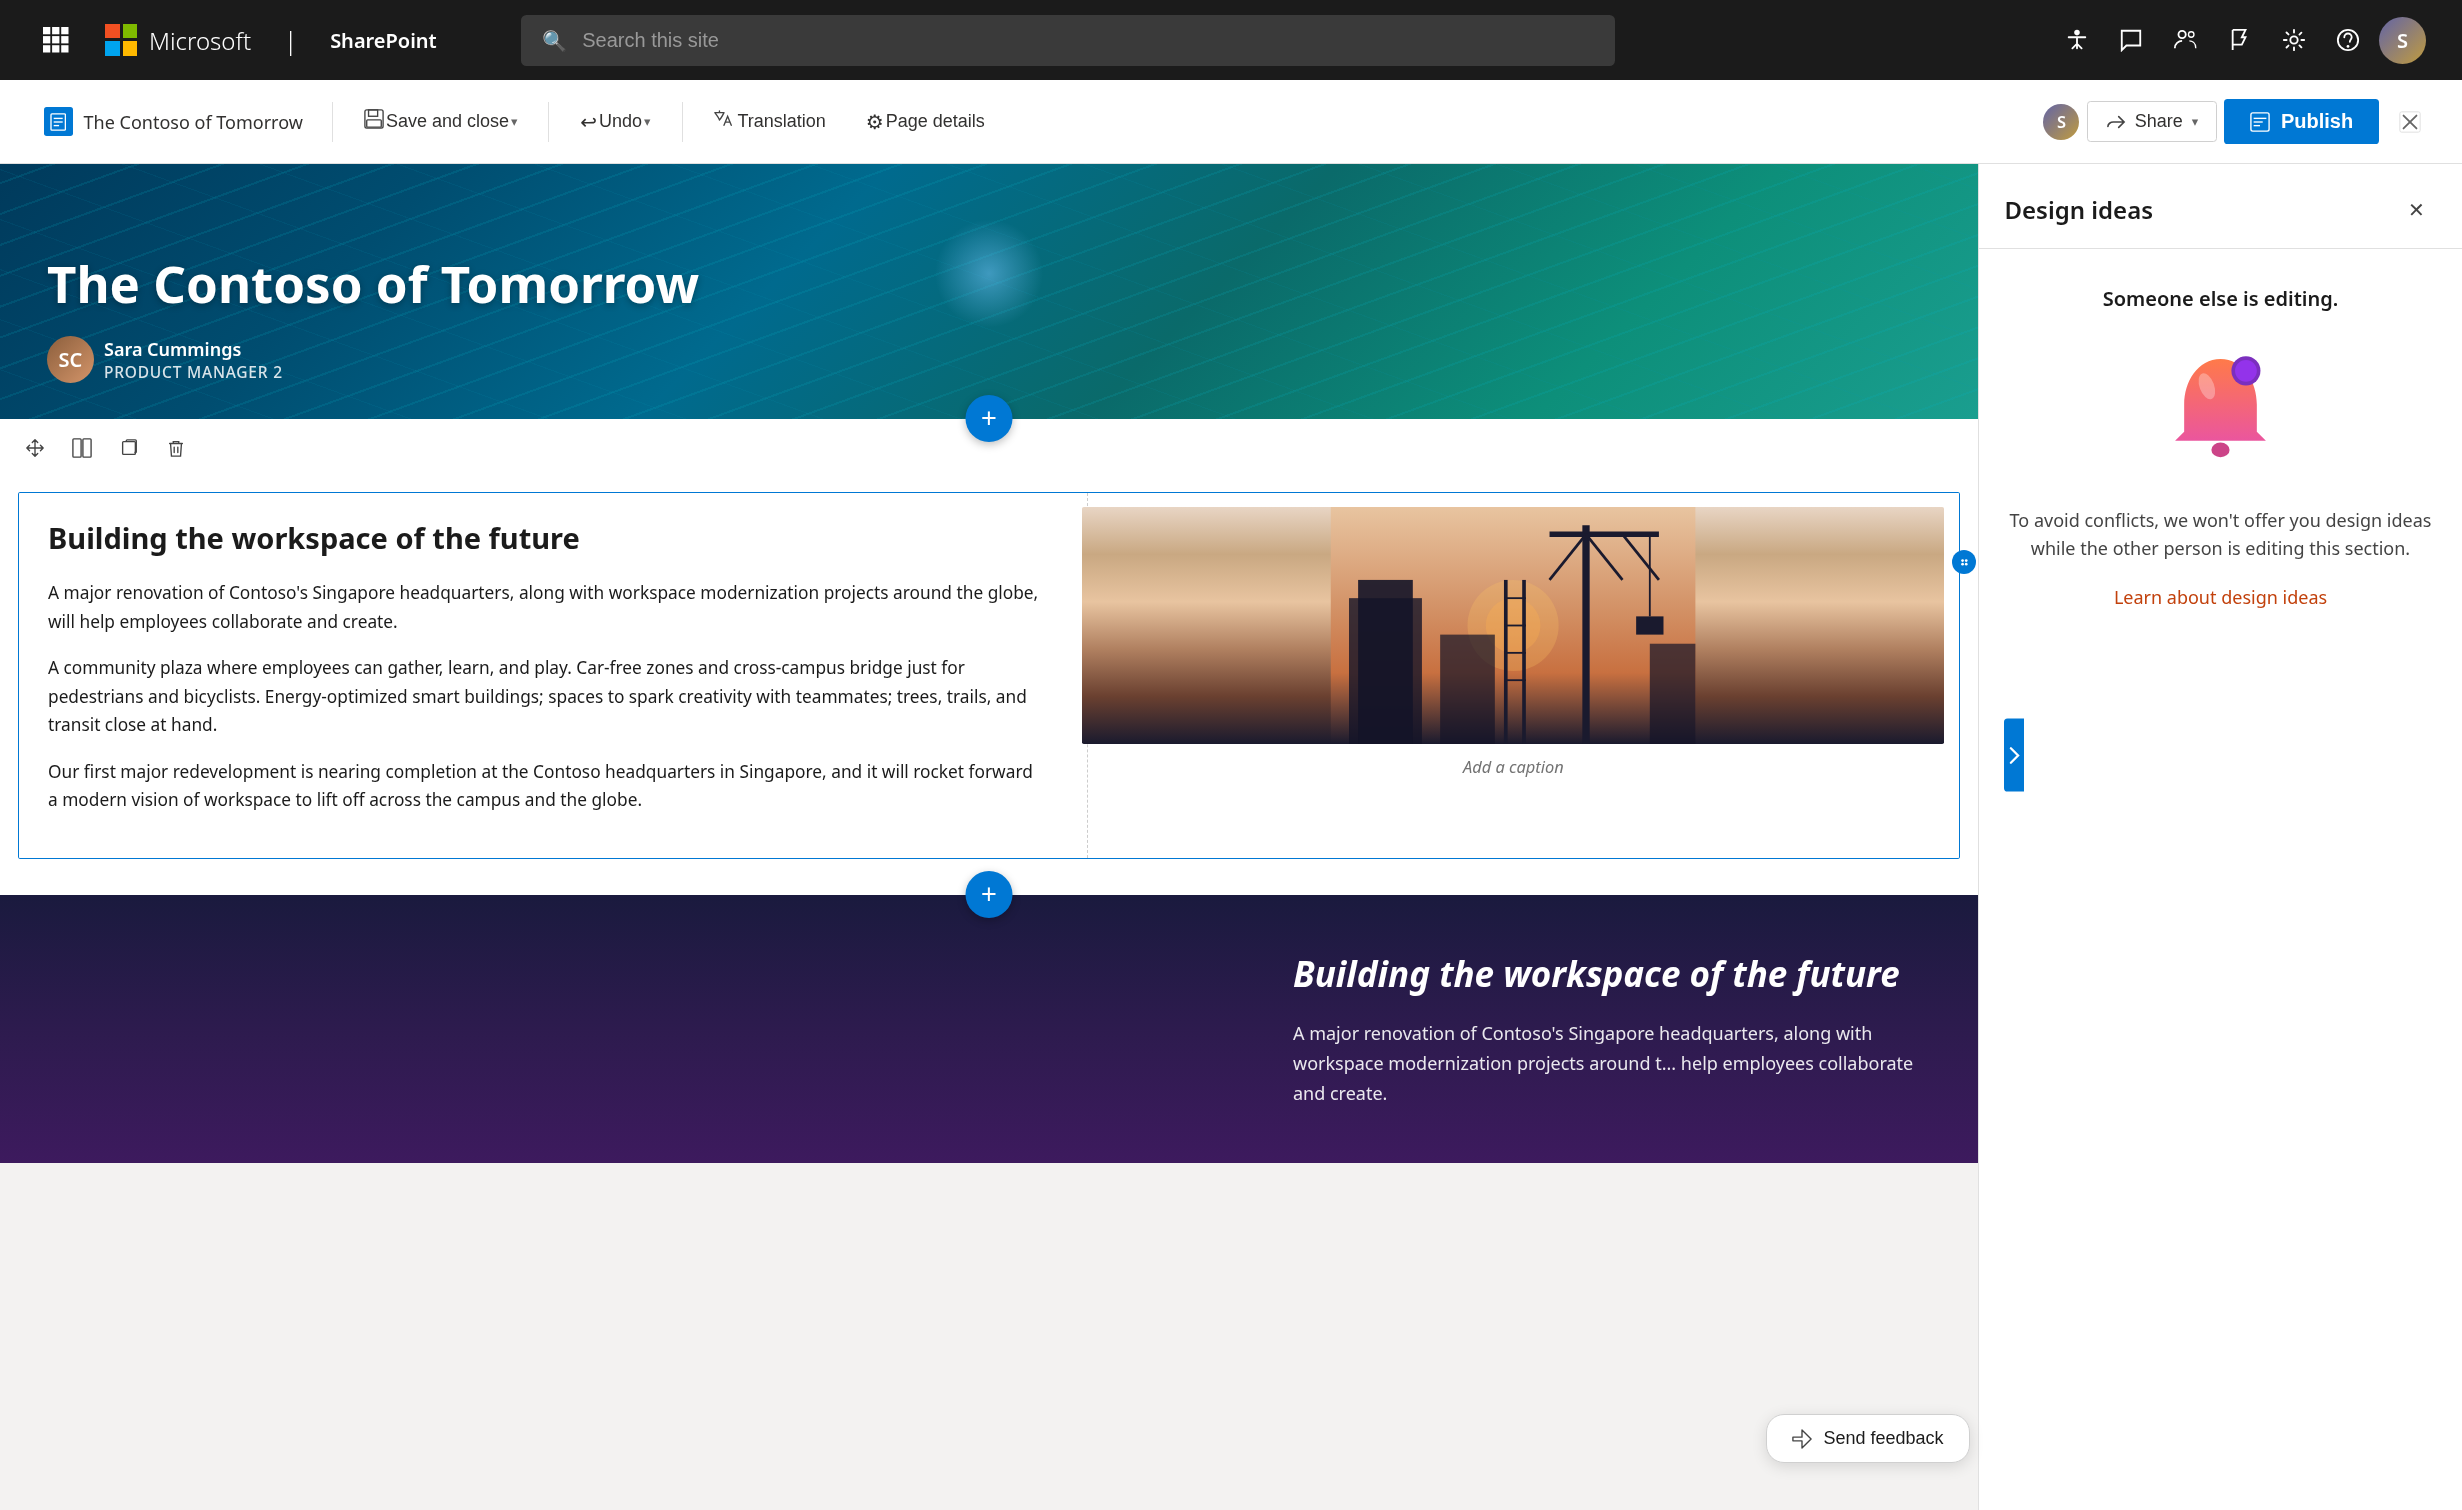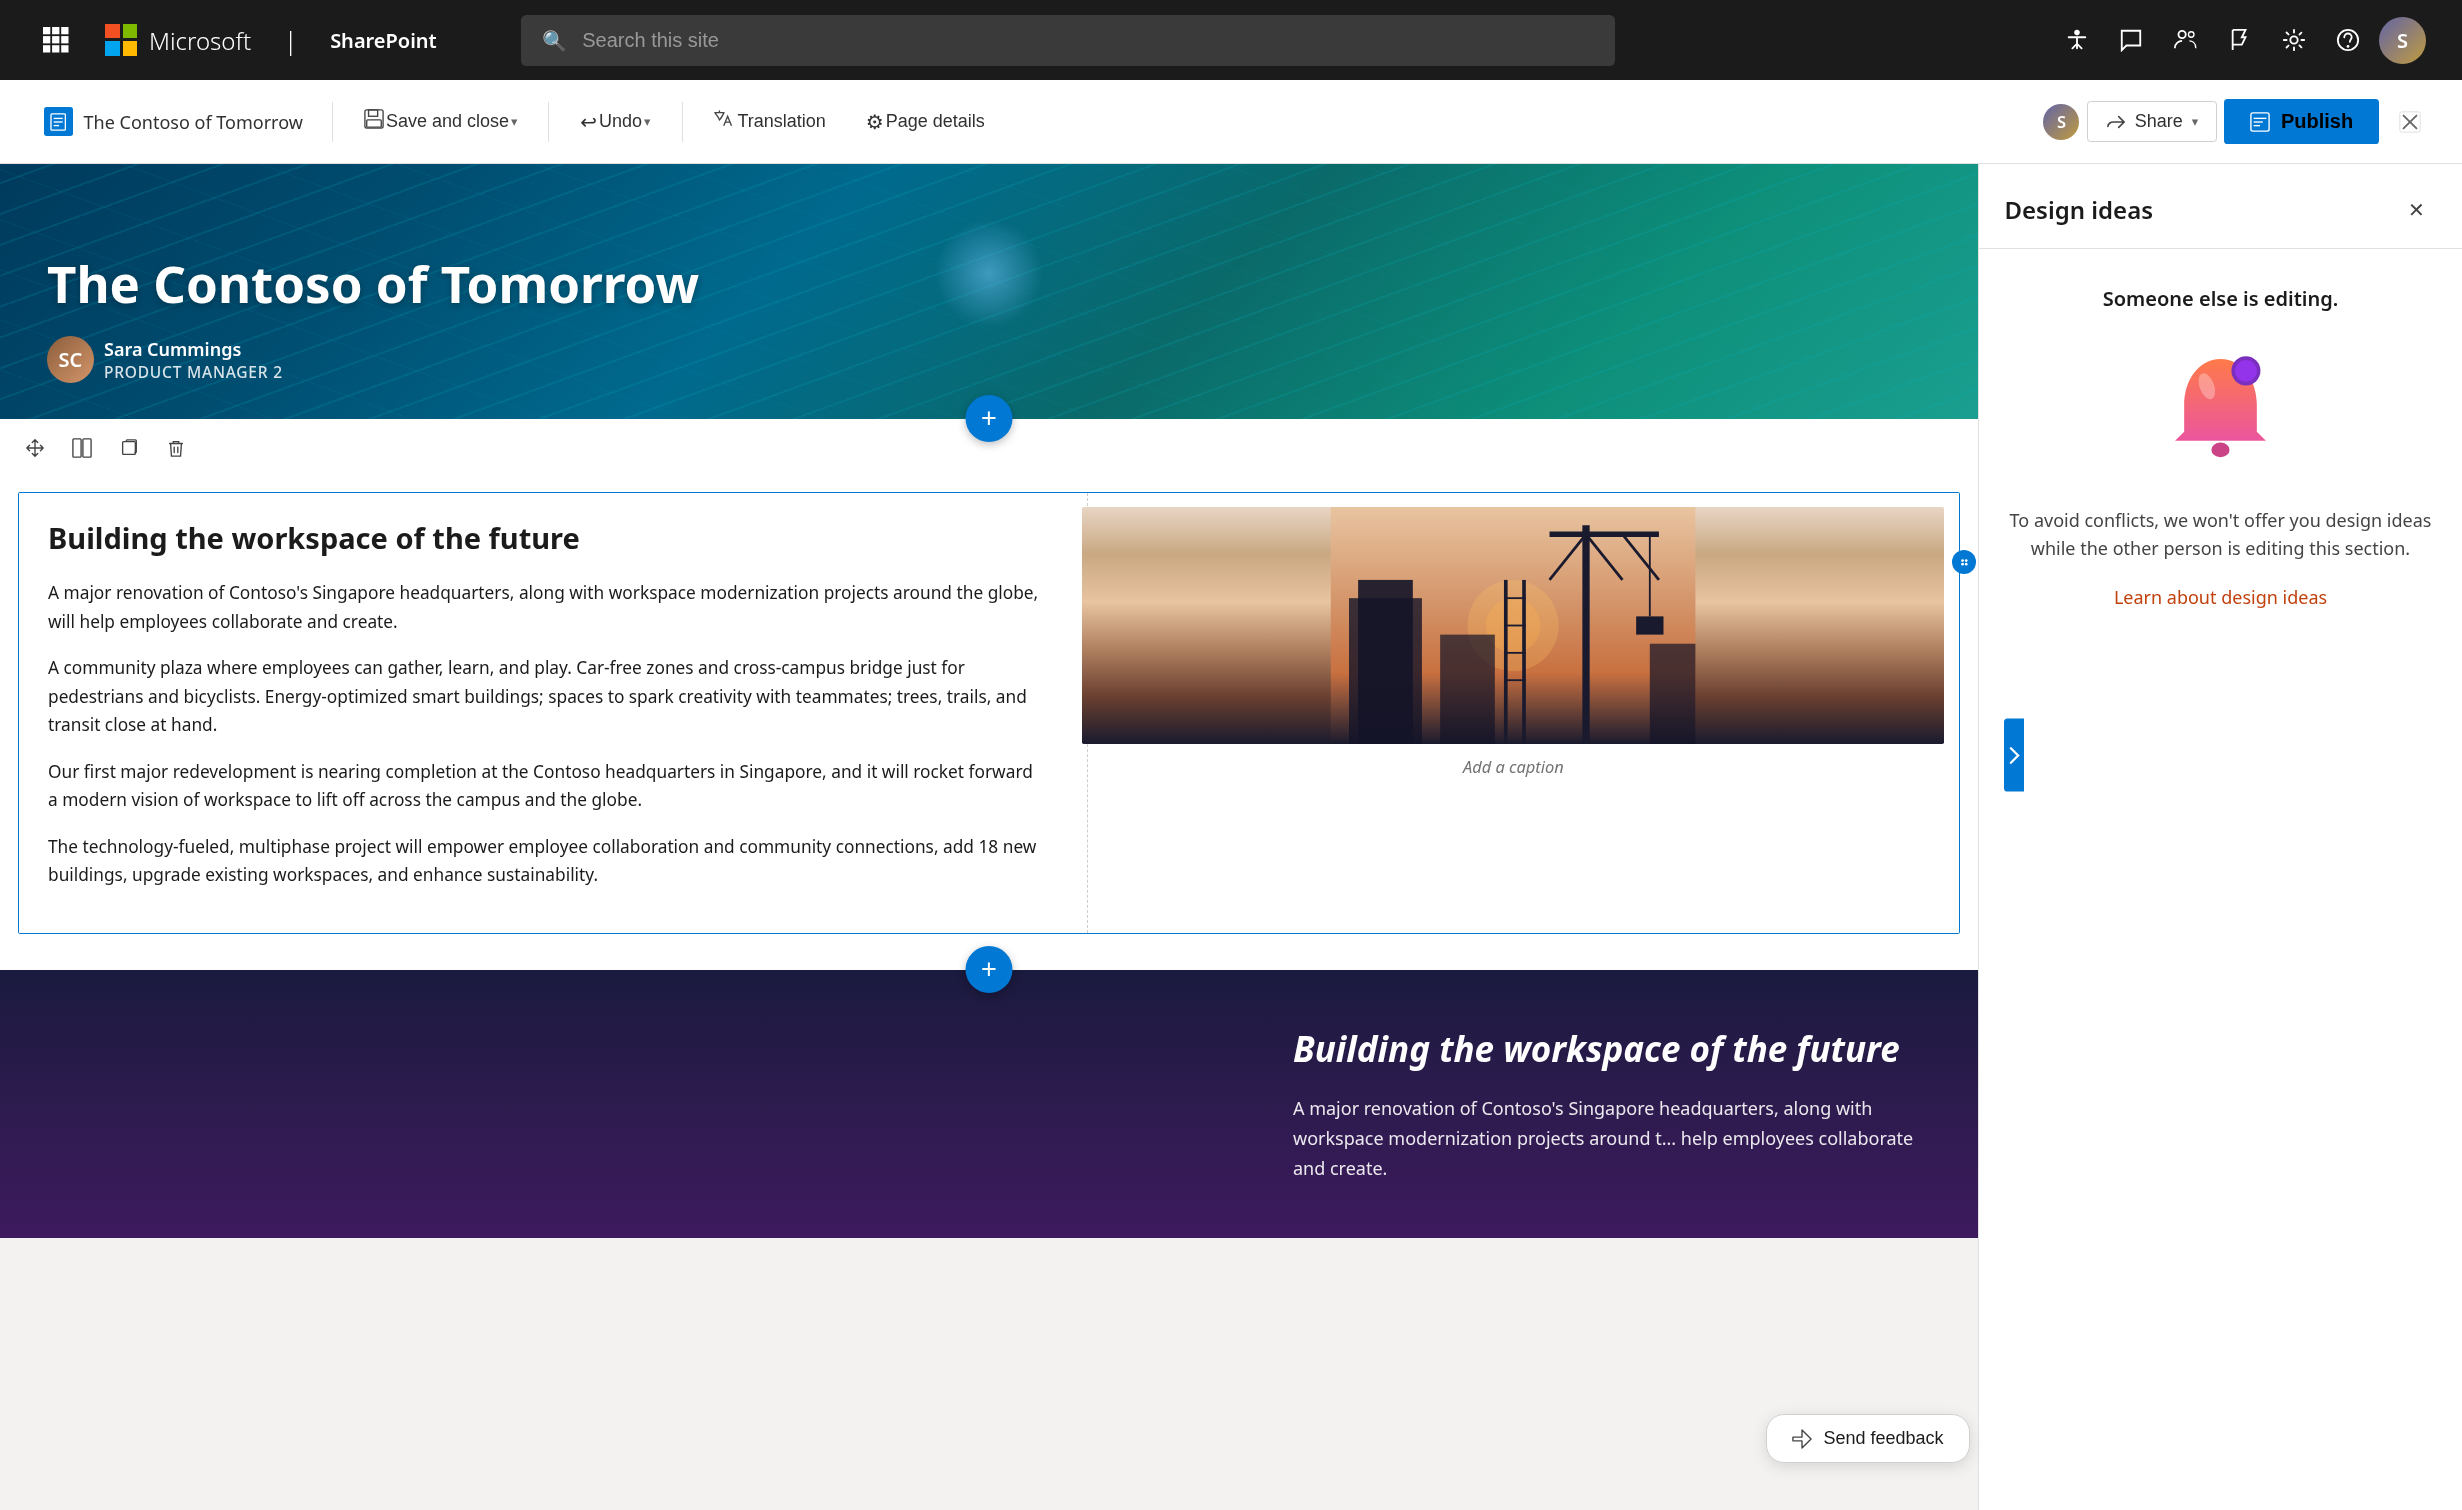--- a/index.html
+++ b/index.html
@@ -109,21 +109,21 @@
     }
     .toolbar-avatar-sm {
       width: 36px; height: 36px; border-radius: 50%;
       background: linear-gradient(135deg, #6264a7, #c19c3e);
       display: flex; align-items: center; justify-content: center;
       color: white; font-size: 16.4px; font-weight: 600;
     }
     .toolbar-publish {
       display: flex; align-items: center; gap: 11px;
       padding: 11px 25.5px; border-radius: 3.6px; border: none;
-      background: #0078d4; color: #000000; cursor: pointer; font-size: 20px; font-weight: 600;
+      background: #0078d4; color: #ffffff; cursor: pointer; font-size: 20px; font-weight: 600;
     }
     .toolbar-exit {
       width: 47px; height: 47px; border-radius: 3.6px;
       display: flex; align-items: center; justify-content: center;
       border: none; background: transparent; cursor: pointer; font-size: 24px; color: #666;
     }
 
     
     .main-area {
       display: flex;
@@ -562,21 +562,20 @@
         </div>
 
         <div class="two-col">
           <div class="col-divider" style="left:calc(55% + 0.9px);"></div>
 
           <div class="col-left">
             <h2 class="article-heading">Building the workspace of the future</h2>
             <p class="article-para">A major renovation of Contoso's Singapore headquarters, along with workspace modernization projects around the globe, will help employees collaborate and create.</p>
             <p class="article-para">A community plaza where employees can gather, learn, and play. Car-free zones and cross-campus bridge just for pedestrians and bicyclists. Energy-optimized smart buildings; spaces to spark creativity with teammates; trees, trails, and transit close at hand.</p>
             <p class="article-para">Our first major redevelopment is nearing completion at the Contoso headquarters in Singapore, and it will rocket forward a modern vision of workspace to lift off across the campus and the globe.</p>
-            <p class="article-para">The technology-fueled, multiphase project will empower employee collaboration and community connections, add 18 new buildings, upgrade existing workspaces, and enhance sustainability.</p>
           </div>
 
           <div class="col-right">
             <div class="img-container">
               <div class="construction-img">
 
                 <svg class="crane-svg" viewBox="0 0 400 260" xmlns="http://www.w3.org/2000/svg">
 
                   <defs>
                     <linearGradient id="skyGrad" x1="0" y1="0" x2="0" y2="1">

